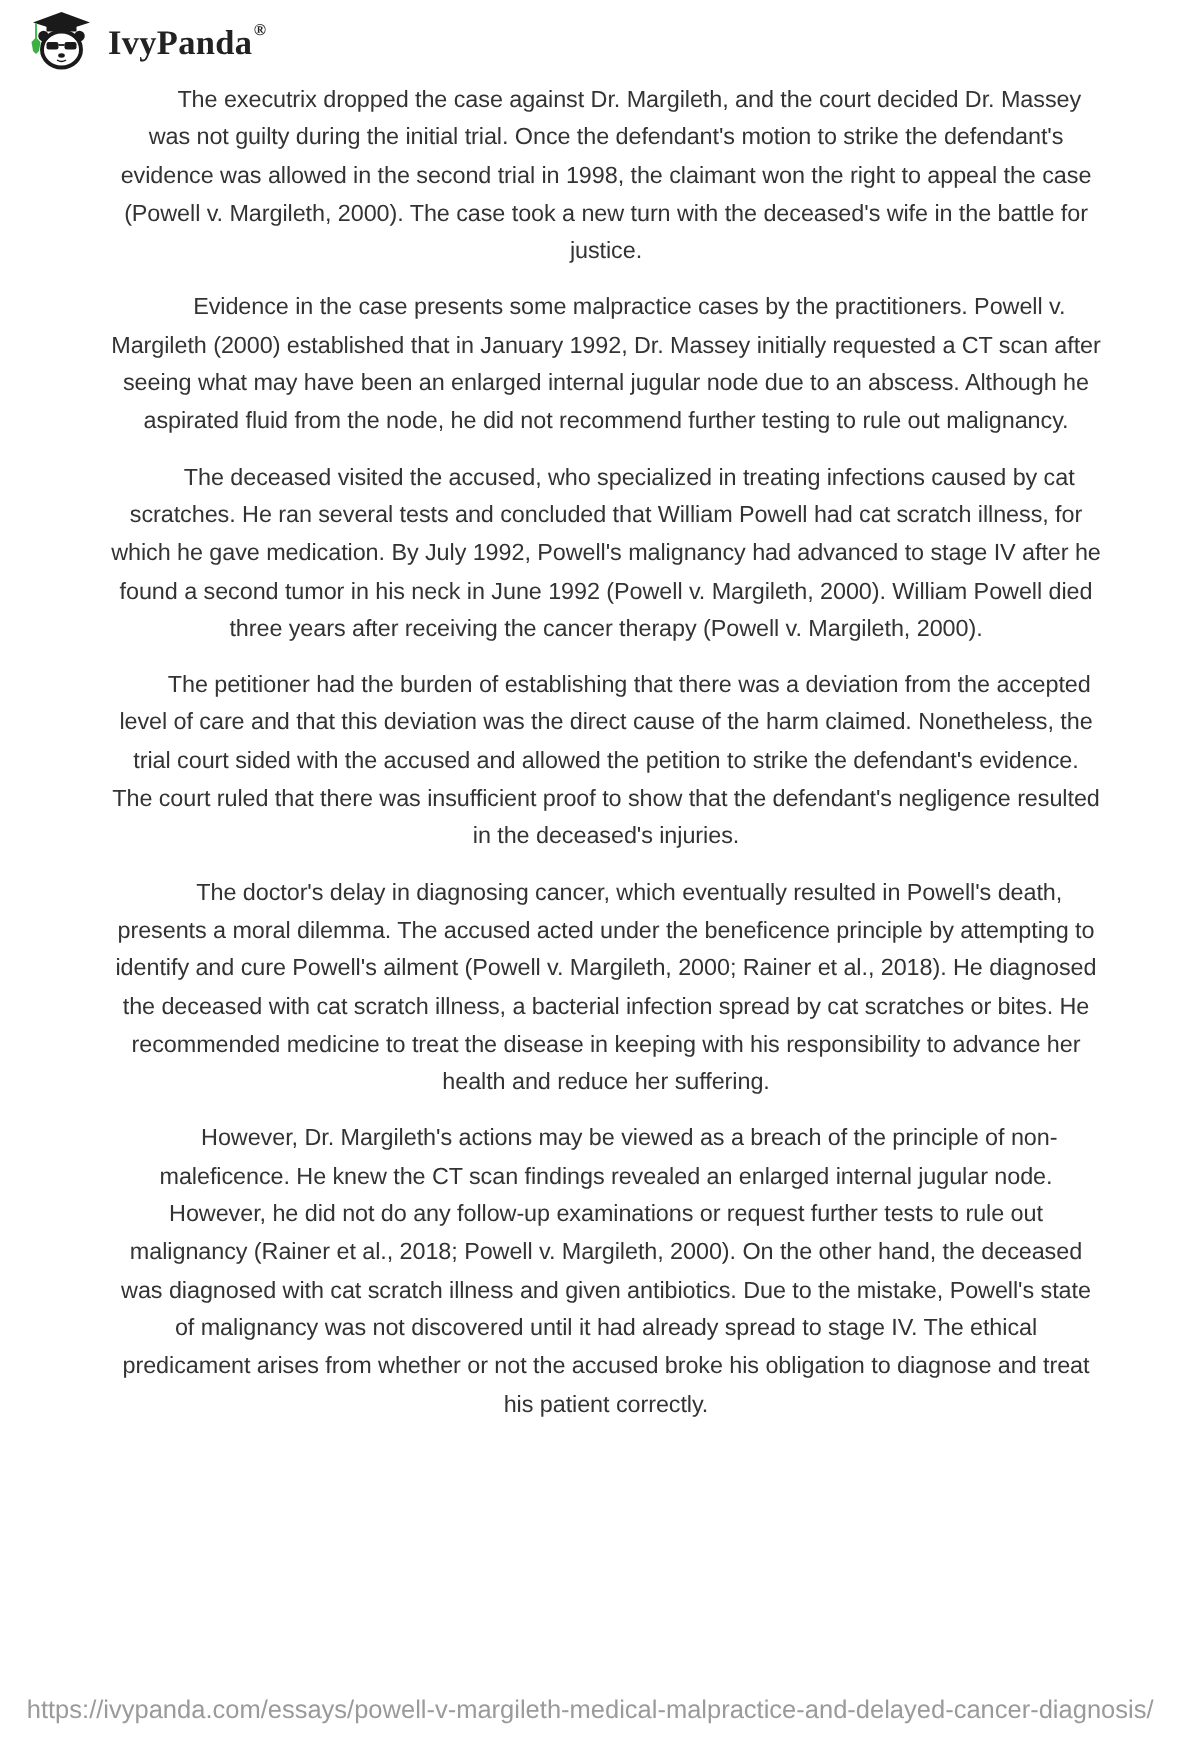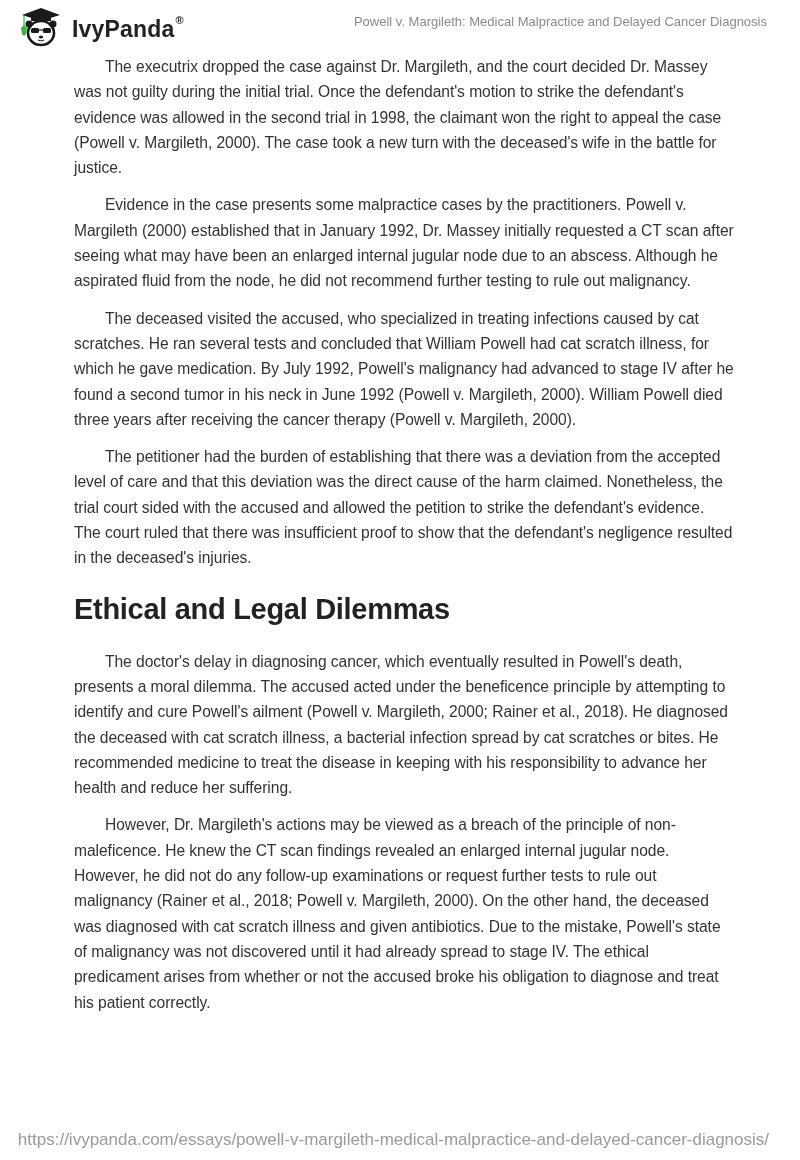--- a/index.html
+++ b/index.html
@@ -26,21 +26,21 @@
       position: absolute;
       left: 18px;
       top: 6px;
       display: flex;
       align-items: center;
     }
     .logo svg {
       display: block;
     }
     .logo-text {
-      font-family: Liberation Sans, sans-serif;
+      font-family: Liberation Serif, serif;
       font-weight: bold;
       font-size: 23px;
       color: #222222;
       margin-left: 8px;
       letter-spacing: 0.2px;
       position: relative;
       top: 2px;
     }
     .logo-text sup {
       font-size: 11px;
@@ -62,20 +62,21 @@
       top: 54px;
       width: 660px;
     }
     .para {
       font-size: 15.6px;
       line-height: 25.3px;
       color: #333333;
       margin: 0 0 12px 0;
       text-indent: 31px;
       letter-spacing: -0.05px;
+      text-align: center;
     }
     .section-heading {
       font-size: 29px;
       font-weight: bold;
       color: #222222;
       margin: 20px 0 22px 0;
       line-height: 36px;
       letter-spacing: -0.3px;
     }
     .footer-url {
@@ -109,28 +110,26 @@
         <rect x="13" y="22" width="8" height="5" rx="1.5" fill="#1a1a1a"></rect>
         <rect x="25" y="22" width="8" height="5" rx="1.5" fill="#1a1a1a"></rect>
         <line x1="21" y1="24" x2="25" y2="24" stroke="#1a1a1a" stroke-width="1.2"></line>
 
         <ellipse cx="23" cy="31" rx="2.2" ry="1.5" fill="#1a1a1a"></ellipse>
         <path d="M20,34 Q23,36 26,34" stroke="#1a1a1a" stroke-width="1" fill="none"></path>
       </svg>
     </span>
     <span class="logo-text"><span>IvyPanda</span><sup>®</sup></span>
   </div>
-  <div class="doc-title">Powell v. Margileth: Medical Malpractice and Delayed Cancer Diagnosis</div>
 </div>
 
 <div class="content">
   <p class="para">The executrix dropped the case against Dr. Margileth, and the court decided Dr. Massey was not guilty during the initial trial. Once the defendant's motion to strike the defendant's evidence was allowed in the second trial in 1998, the claimant won the right to appeal the case (Powell v. Margileth, 2000). The case took a new turn with the deceased's wife in the battle for justice.</p>
   <p class="para">Evidence in the case presents some malpractice cases by the practitioners. Powell v. Margileth (2000) established that in January 1992, Dr. Massey initially requested a CT scan after seeing what may have been an enlarged internal jugular node due to an abscess. Although he aspirated fluid from the node, he did not recommend further testing to rule out malignancy.</p>
   <p class="para">The deceased visited the accused, who specialized in treating infections caused by cat scratches. He ran several tests and concluded that William Powell had cat scratch illness, for which he gave medication. By July 1992, Powell's malignancy had advanced to stage IV after he found a second tumor in his neck in June 1992 (Powell v. Margileth, 2000). William Powell died three years after receiving the cancer therapy (Powell v. Margileth, 2000).</p>
   <p class="para">The petitioner had the burden of establishing that there was a deviation from the accepted level of care and that this deviation was the direct cause of the harm claimed. Nonetheless, the trial court sided with the accused and allowed the petition to strike the defendant's evidence. The court ruled that there was insufficient proof to show that the defendant's negligence resulted in the deceased's injuries.</p>
 
-  <h2 class="section-heading">Ethical and Legal Dilemmas</h2>
 
   <p class="para">The doctor's delay in diagnosing cancer, which eventually resulted in Powell's death, presents a moral dilemma. The accused acted under the beneficence principle by attempting to identify and cure Powell's ailment (Powell v. Margileth, 2000; Rainer et al., 2018). He diagnosed the deceased with cat scratch illness, a bacterial infection spread by cat scratches or bites. He recommended medicine to treat the disease in keeping with his responsibility to advance her health and reduce her suffering.</p>
   <p class="para">However, Dr. Margileth's actions may be viewed as a breach of the principle of non-maleficence. He knew the CT scan findings revealed an enlarged internal jugular node. However, he did not do any follow-up examinations or request further tests to rule out malignancy (Rainer et al., 2018; Powell v. Margileth, 2000). On the other hand, the deceased was diagnosed with cat scratch illness and given antibiotics. Due to the mistake, Powell's state of malignancy was not discovered until it had already spread to stage IV. The ethical predicament arises from whether or not the accused broke his obligation to diagnose and treat his patient correctly.</p>
 </div>
 
 <div class="footer-url">https://ivypanda.com/essays/powell-v-margileth-medical-malpractice-and-delayed-cancer-diagnosis/</div>
 
 </body></html>

